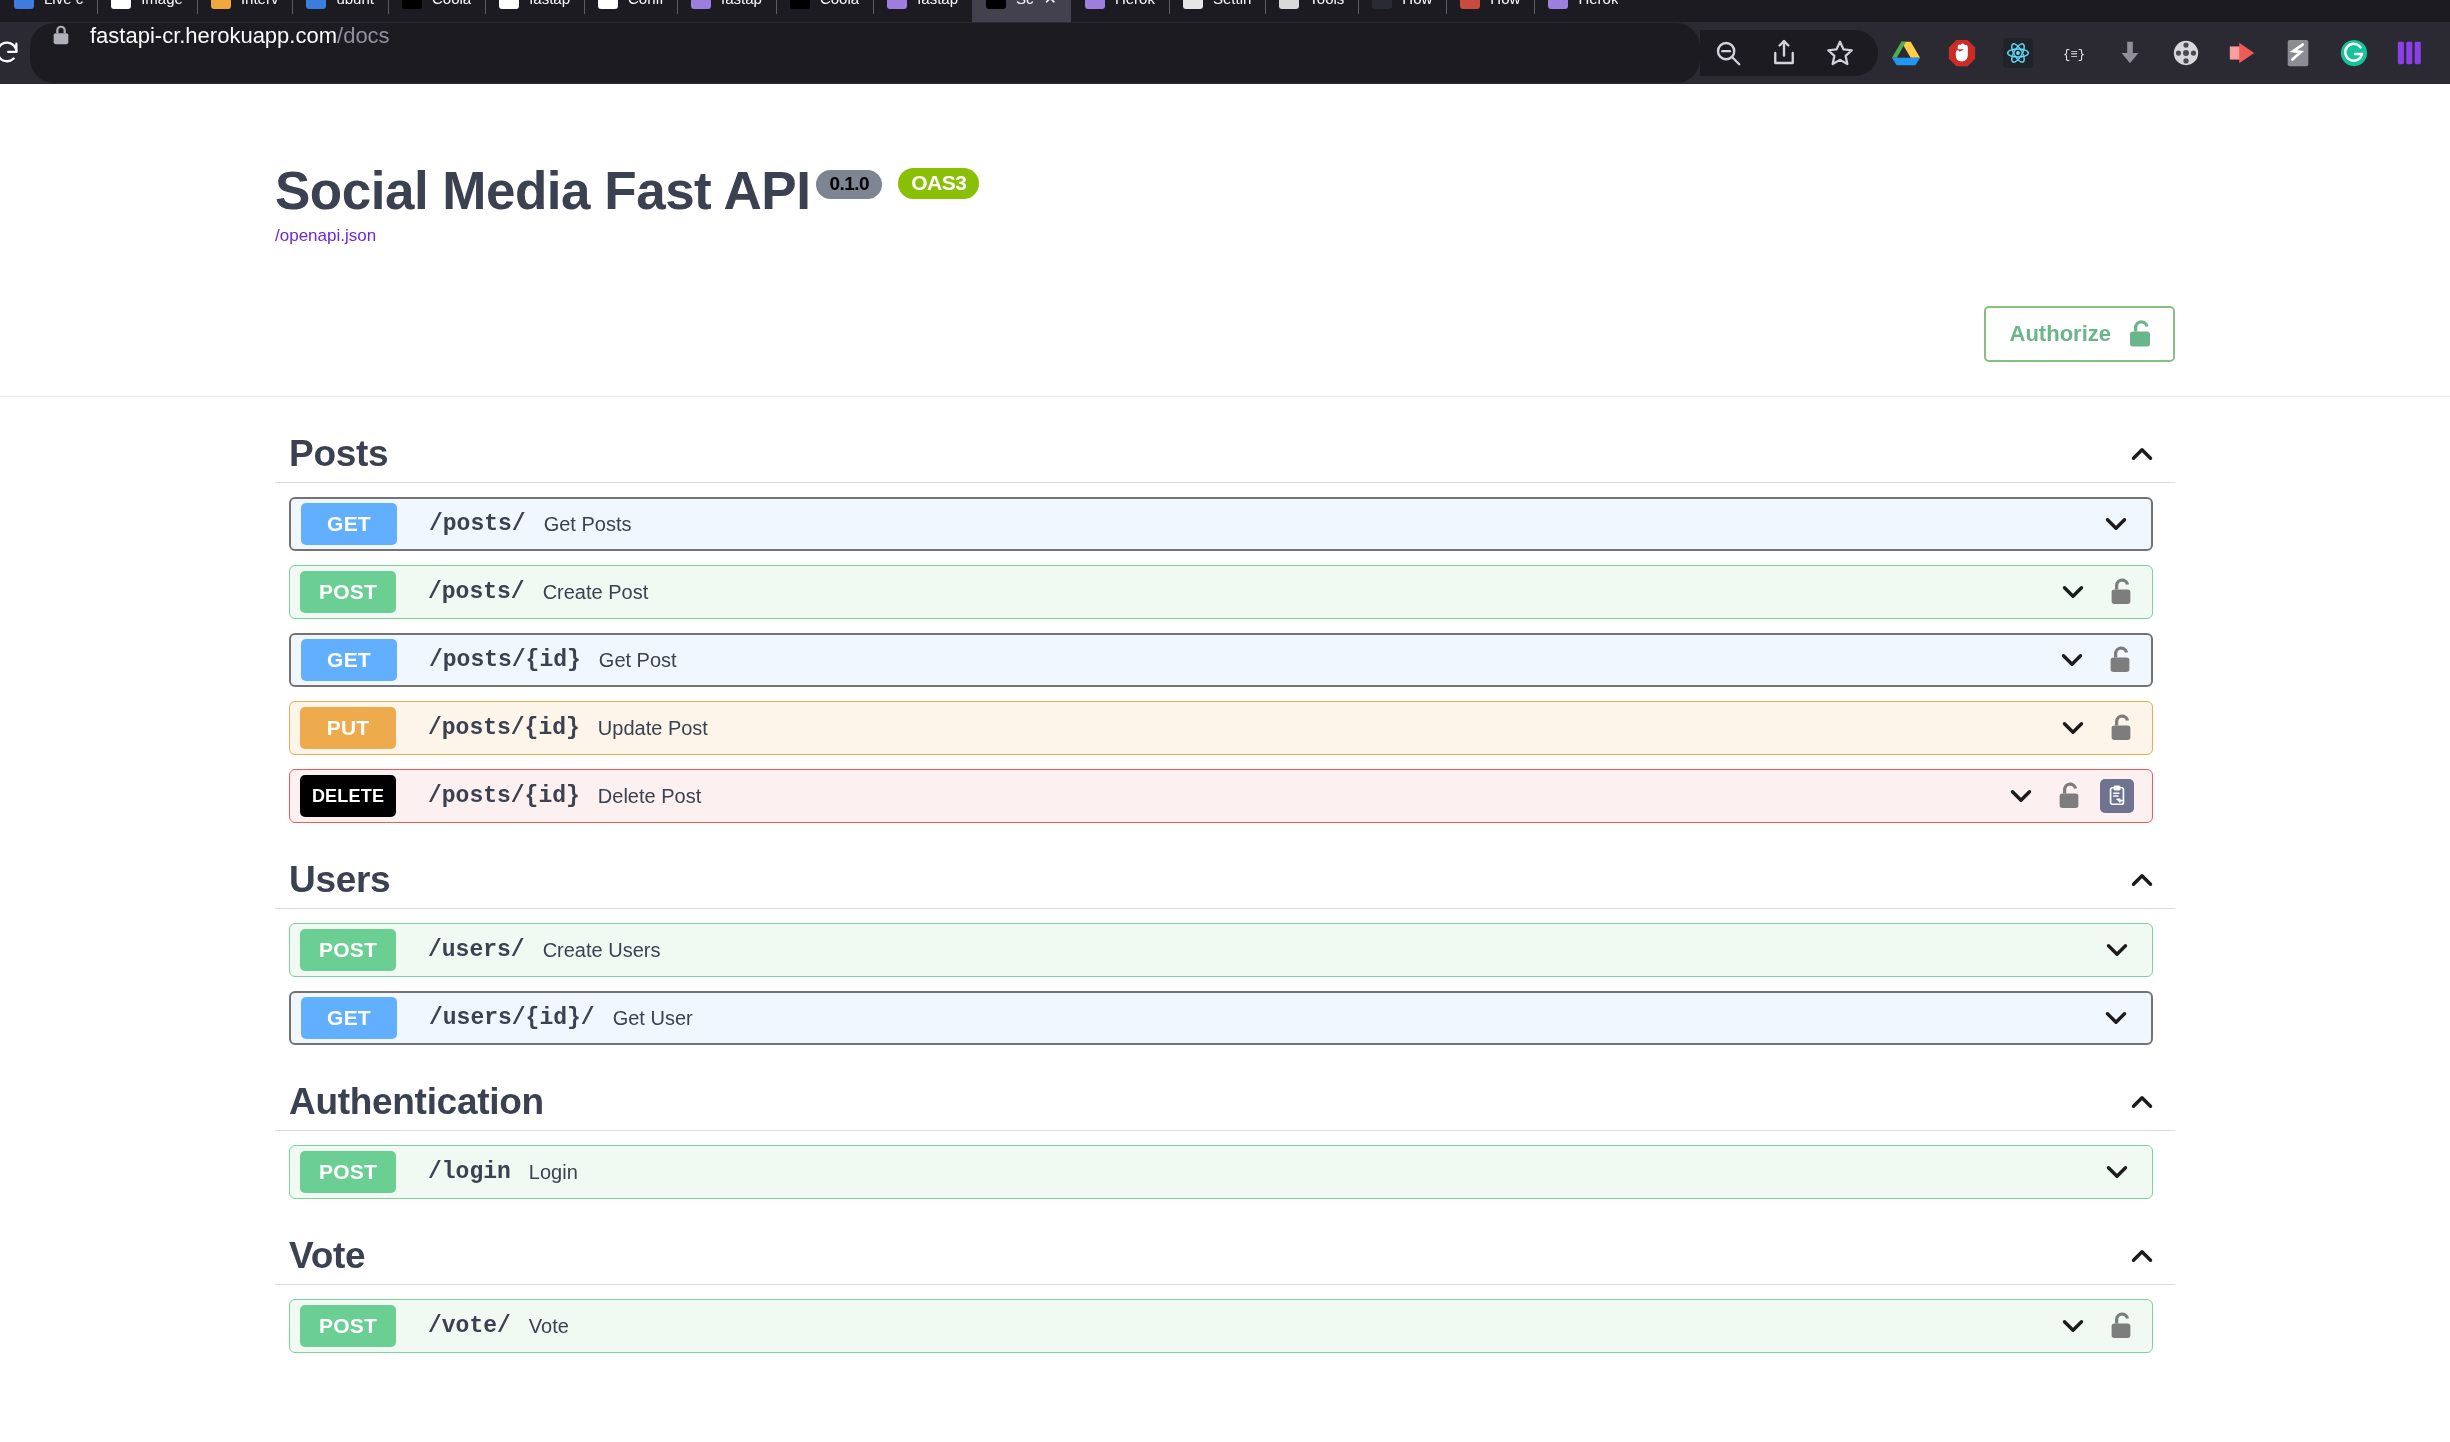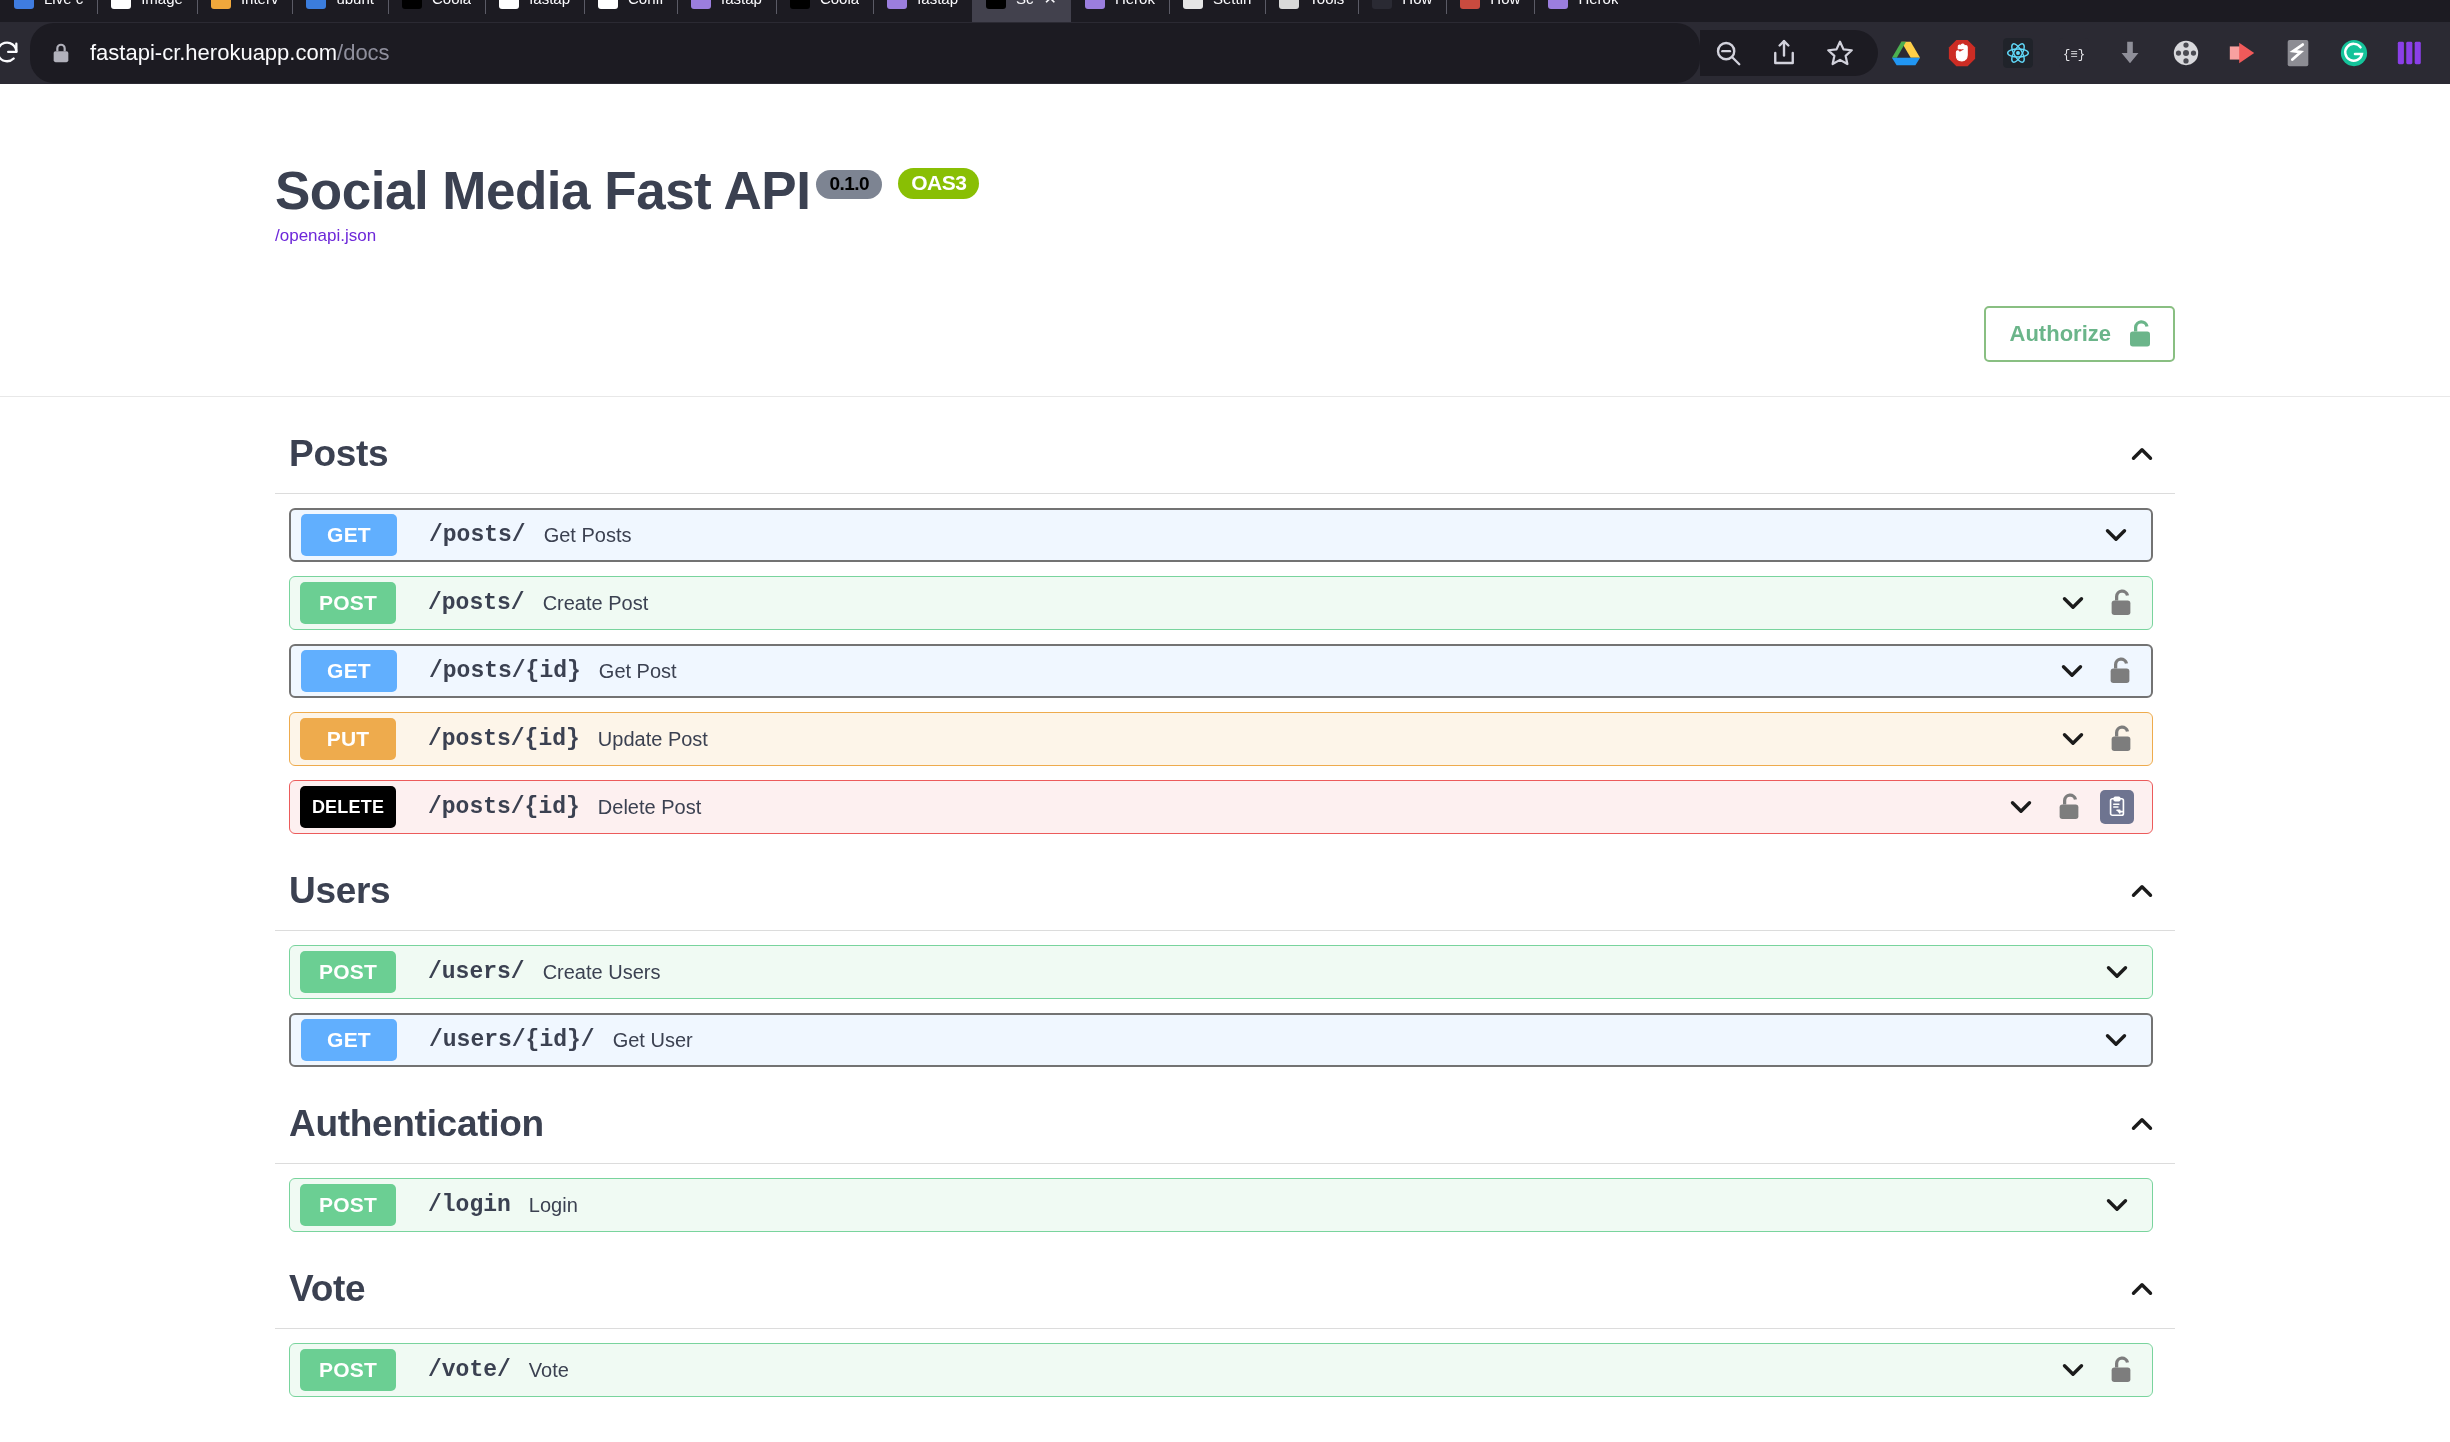--- a/index.html
+++ b/index.html
@@ -78,21 +78,20 @@
     margin-left: -16px;
     display: flex; align-items: center; justify-content: center;
     flex: 0 0 auto;
   }
   .urlbar {
     flex: 1 1 auto;
     height: 60px;
     background: #1c1b22;
     border-radius: 24px;
     display: flex;
-    align-items: center;
     padding: 0 20px;
     margin-right: 8px;
     min-width: 0;
   }
   .urlbar .lock { flex: 0 0 auto; margin-right: 18px; }
   .urltext {
     font-size: 22px;
     color: #fbfbfe;
     white-space: nowrap;
     overflow: hidden;
@@ -208,21 +207,21 @@
     height: 1px;
     background: #e8e8e8;
     width: 100%;
   }
 
   .tagsec { padding-top: 14px; }
   .tag-header {
     display: flex;
     align-items: center;
     justify-content: space-between;
-    padding: 22px 16px 18px 14px;
+    padding: 22px 16px 7px 14px;
     cursor: pointer;
     border-bottom: 1px solid #dcdcdc;
     margin: 0 0 8px 0;
     gap: 19px;
   }
   .tag-header h3 {
     font-size: 37px;
     color: #3b4151;
     font-weight: bold;
     font-family: "Liberation Sans", sans-serif;

